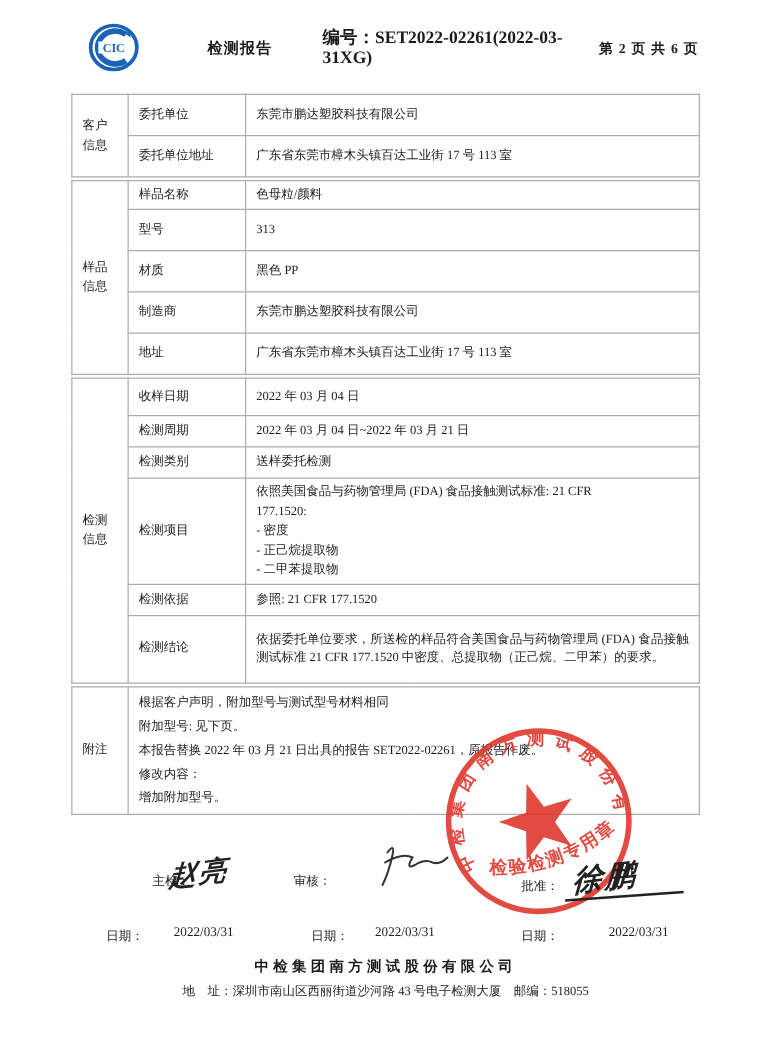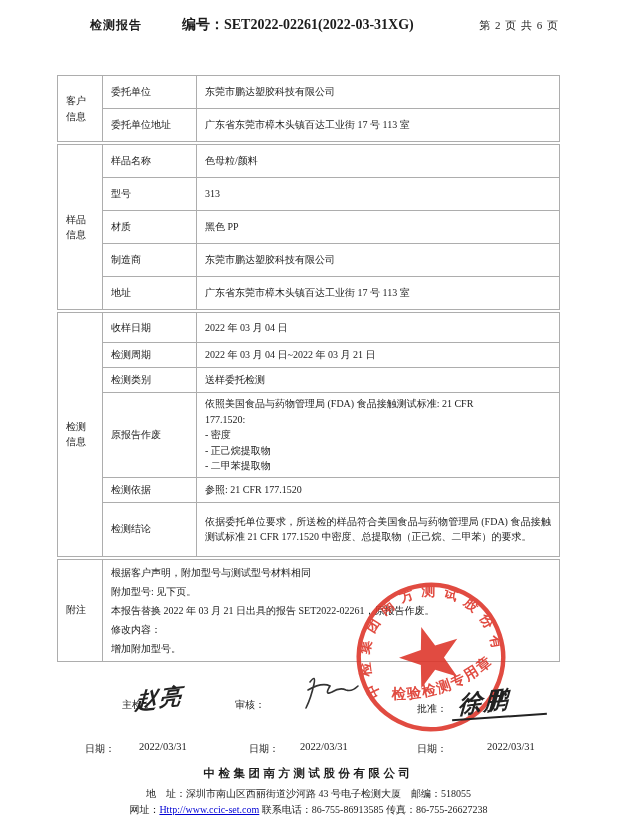--- a/index.html
+++ b/index.html
@@ -11,21 +11,21 @@
     background:#ffffff;
     font-family:"Liberation Serif","DejaVu Serif",serif;
     color:#1c1c1c;
     overflow:hidden;
   }
   
   .header { display:flex; align-items:center; padding:16px 58px 0 64px; }
   .logo-wrap { width:54px; height:44px; margin-right:22px; flex:0 0 auto; }
   .doc-title { font-size:12px; font-weight:bold; width:92px; letter-spacing:1px;margin-left:26px; }
   .report-no { font-size:14px; font-weight:bold; flex:1; }
-  .page-info { font-size:11px; font-weight:normal; text-align:right; letter-spacing:1px; }
+  .page-info { font-size:11px; font-weight:bold; text-align:right; letter-spacing:1px; }
   
   .tables { position:absolute; left:57px; top:75px; width:503px; }
   table.sec { border-collapse:collapse; width:503px; table-layout:fixed; margin-bottom:2px; }
   table.sec td {
     border:1px solid #adadad;
     font-size:10px;
     padding:3px 8px;
     vertical-align:middle;
     line-height:1.55;
   }
@@ -52,20 +52,29 @@
   .footer-company { font-size:11.5px; font-weight:bold; letter-spacing:3.5px; margin-bottom:5px; }
   .footer-line { font-size:10px; line-height:1.6; }
   .footer-link { color:#0000d4; text-decoration:underline; }
 </style>
 </head>
 <body>
 
 <div class="page">
 
   <div class="header">
+    <div class="logo-wrap">
+      <svg viewBox="0 0 60 50" width="54" height="44">
+        <ellipse cx="30" cy="25" rx="21" ry="20" fill="none" stroke="#1b63b7" stroke-width="3.4"></ellipse>
+        <path d="M 41,13 A 16,15 0 1 0 41,37" fill="none" stroke="#1b63b7" stroke-width="5.2"></path>
+        <path d="M 41,13 l 3,-4 l 1.5,7 z" fill="#1b63b7"></path>
+        <rect x="16" y="19.5" width="28" height="11" fill="#ffffff"></rect>
+        <text x="30" y="29" font-size="11" font-weight="bold" fill="#1b63b7" text-anchor="middle" font-family="Liberation Serif,serif">CIC</text>
+      </svg>
+    </div>
     <div class="doc-title">检测报告</div>
     <div class="report-no"><span>编号：</span><span>SET2022-02261(2022-03-31XG)</span></div>
     <div class="page-info">第 2 页 共 6 页</div>
   </div>
 
   <div class="tables">
 
     <table class="sec">
       <tbody>
           <tr>
@@ -79,21 +88,21 @@
         <td class="val">广东省东莞市樟木头镇百达工业街 17 号 113 室</td>
       </tr>
     </tbody>
       </table>
 
     <table class="sec">
       <tbody>
           <tr>
         <td class="cat" rowspan="5">样品
 信息</td>
-        <td class="lbl" style="height:33px">样品名称</td>
+        <td class="lbl" style="height:23px">样品名称</td>
         <td class="val">色母粒/颜料</td>
       </tr>
       <tr>
         <td class="lbl" style="height:33px">型号</td>
         <td class="val">313</td>
       </tr>
       <tr>
         <td class="lbl" style="height:33px">材质</td>
         <td class="val">黑色 PP</td>
       </tr>
@@ -118,21 +127,21 @@
       </tr>
       <tr>
         <td class="lbl" style="height:25px">检测周期</td>
         <td class="val">2022 年 03 月 04 日~2022 年 03 月 21 日</td>
       </tr>
       <tr>
         <td class="lbl" style="height:25px">检测类别</td>
         <td class="val">送样委托检测</td>
       </tr>
       <tr>
-        <td class="lbl" style="height:84px">原报告作废</td>
+        <td class="lbl" style="height:84px">检测项目</td>
         <td class="val preline">依照美国食品与药物管理局 (FDA) 食品接触测试标准: 21 CFR
 177.1520:
 - 密度
 - 正己烷提取物
 - 二甲苯提取物</td>
       </tr>
       <tr>
         <td class="lbl" style="height:25px">检测依据</td>
         <td class="val">参照: 21 CFR 177.1520</td>
       </tr>
@@ -189,16 +198,15 @@
       </text>
       <text font-size="14.5" font-weight="bold" fill="#dd3327" letter-spacing="1.5" font-family="Liberation Serif,serif">
         <textPath href="#sealBottomArc" startOffset="2%">检验检测专用章</textPath>
       </text>
     </g>
   </svg>
 
   <div class="footer">
     <div class="footer-company">中检集团南方测试股份有限公司</div>
     <div class="footer-line">地　址：深圳市南山区西丽街道沙河路 43 号电子检测大厦　邮编：518055</div>
-    <div class="footer-line"><span>网址：</span><a class="footer-link" href="#">Http://www.ccic-set.com</a><span> 联系电话：86-755-86913585 传真：86-755-26627238</span></div>
   </div>
 
 </div>
 
 </body></html>

